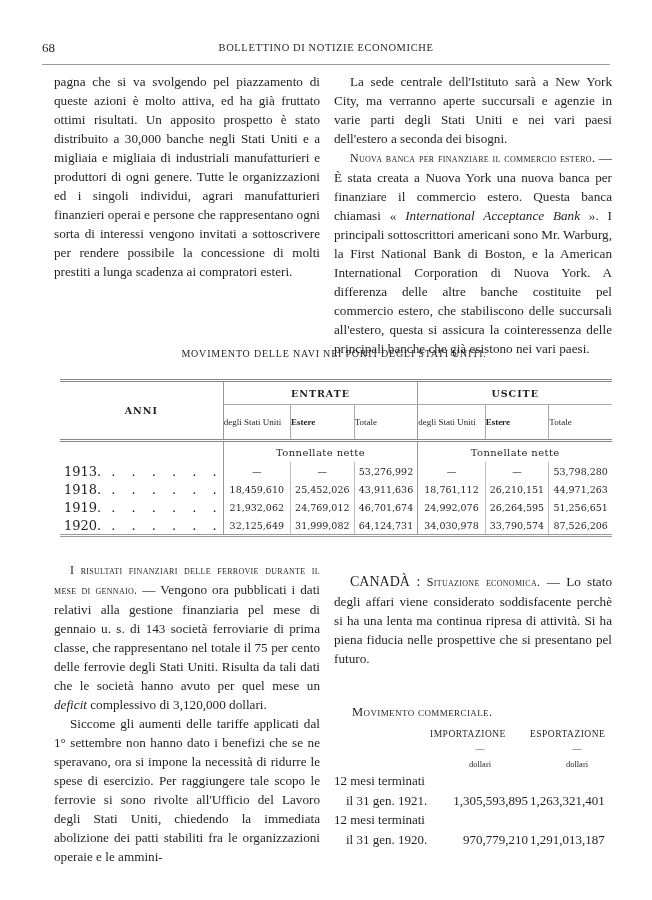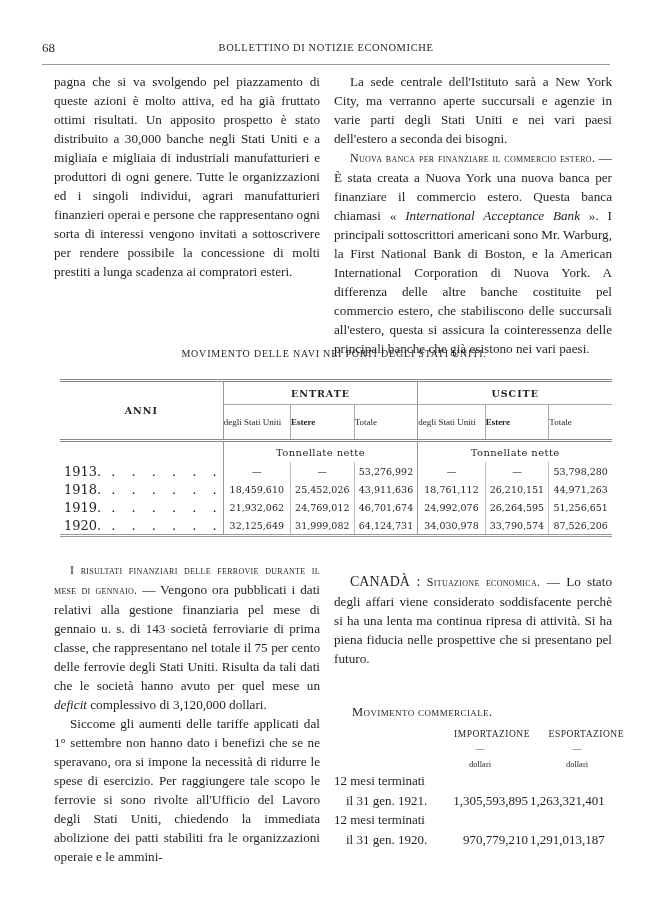--- a/index.html
+++ b/index.html
@@ -36,21 +36,21 @@
     table.ships td.unit { text-align: center; height: 20px; font-size: 10px; letter-spacing: 0.4px; }
     table.ships td.year { height: 18px; text-align: left; padding-left: 4px; border-right: 1px solid #999; font-size: 13px; white-space: nowrap; }
     table.ships td.year .dots { letter-spacing: 6px; margin-left: 10px; }
     table.ships td.num { text-align: center; border-right: 1px solid #bbb; font-size: 9.5px; }
     table.ships td.num.last { border-right: none; }
     table.ships td.sep { border-right: 1px solid #999; }
     table.ships tr.foot td { border-top: 3px double #999; height: 4px; }
 
     .trade { position: absolute; left: 334px; top: 705px; width: 290px; font-size: 13px; }
     .trade-title { position: absolute; left: 18px; top: 0; font-variant: small-caps; font-size: 12.5px; letter-spacing: 0.4px; }
-    .trade-h { position: absolute; top: 24px; font-size: 9.5px; letter-spacing: 0.5px; text-align: right; }
+    .trade-h { position: absolute; top: 24px; font-size: 9.5px; letter-spacing: 0.5px; text-align: left; }
     .trade-h.imp { left: 96px; width: 100px; }
     .trade-h.esp { left: 196px; width: 94px; }
     .trade-dash { position: absolute; top: 38px; font-size: 9px; text-align: center; }
     .trade-dash.imp { left: 96px; width: 100px; }
     .trade-dash.esp { left: 196px; width: 94px; }
     .trade-unit { position: absolute; top: 54px; font-size: 8.5px; text-align: center; }
     .trade-unit.imp { left: 96px; width: 100px; }
     .trade-unit.esp { left: 196px; width: 94px; }
     .trade-row-label1 { position: absolute; left: 0; font-size: 13px; }
     .trade-row-label2 { position: absolute; left: 12px; font-size: 13px; }

